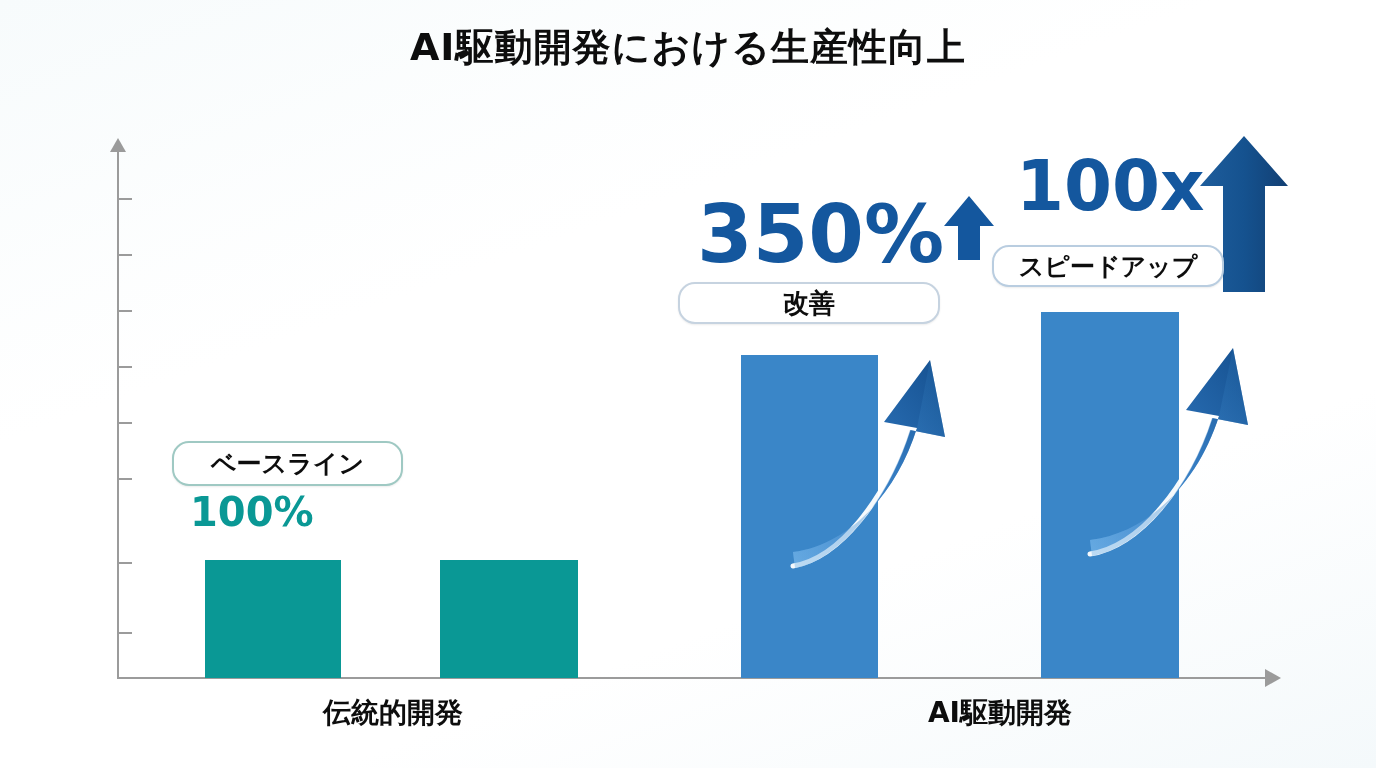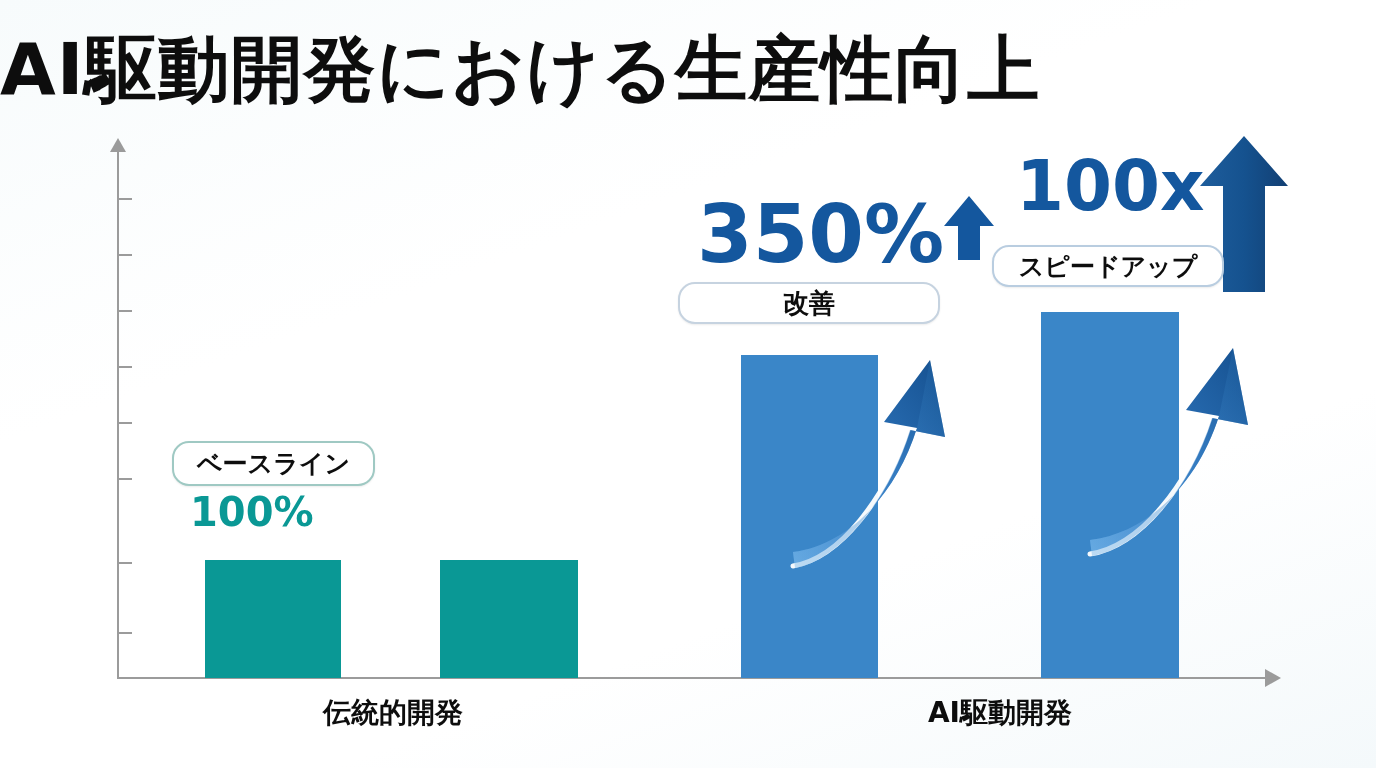--- a/index.html
+++ b/index.html
@@ -15,21 +15,22 @@
     overflow: hidden;
     font-family: "Liberation Sans", "DejaVu Sans", sans-serif;
   }
 
   
   #chart-title {
     position: absolute;
     top: 22px;
     left: 0;
     width: 1376px;
-    font-size: 72px;
+    text-align: center;
+    font-size: 38px;
     font-weight: 700;
     letter-spacing: 1px;
     color: #0d0d0d;
     font-family: "DejaVu Sans", "Liberation Sans", sans-serif;
     white-space: nowrap;
   }
 
   
   #plot-area {
     position: absolute;
@@ -130,21 +131,21 @@
     display: flex;
     align-items: center;
     justify-content: center;
     font-weight: 700;
     color: #0d0d0d;
     font-family: "DejaVu Sans", "Liberation Sans", sans-serif;
     white-space: nowrap;
   }
   #badge-baseline {
     left: 172px;  top: 441px;
-    width: 203px; height: 45px;
+    width: 231px; height: 45px;
     border: 2px solid #9fc9c3;
     font-size: 25px;
     box-shadow: 0 1px 2px rgba(0,0,0,0.08);
   }
   #badge-improve {
     left: 678px; top: 282px;
     width: 262px; height: 42px;
     border: 2px solid #c6d3e0;
     font-size: 26px;
     box-shadow: 0 1px 2px rgba(0,0,0,0.08);

